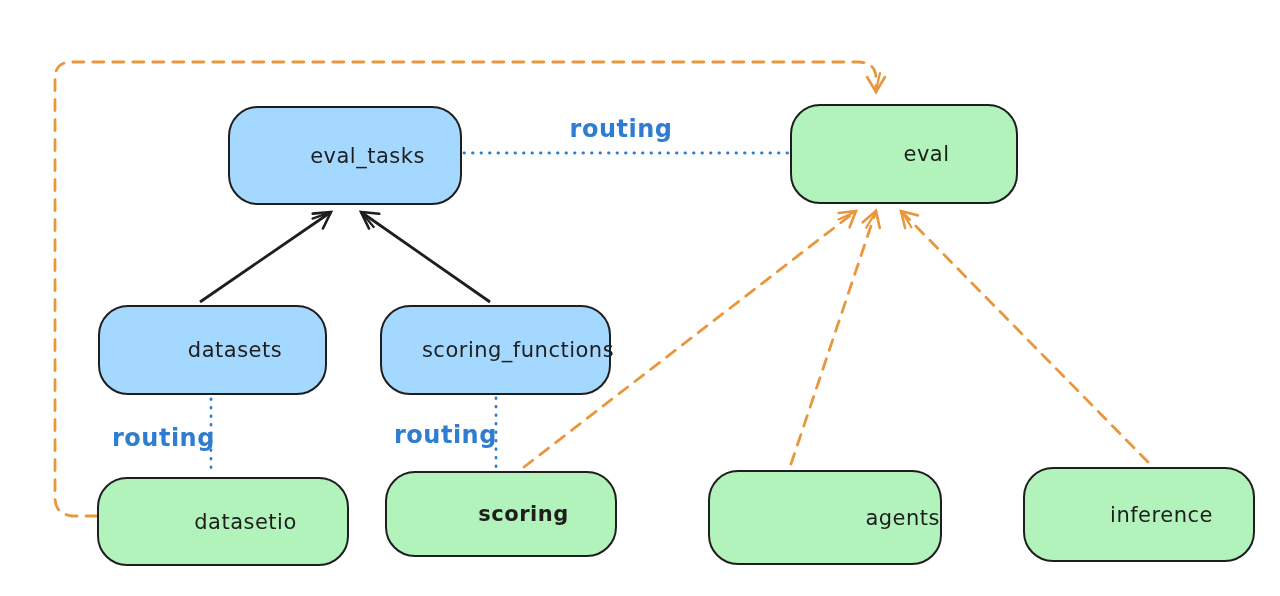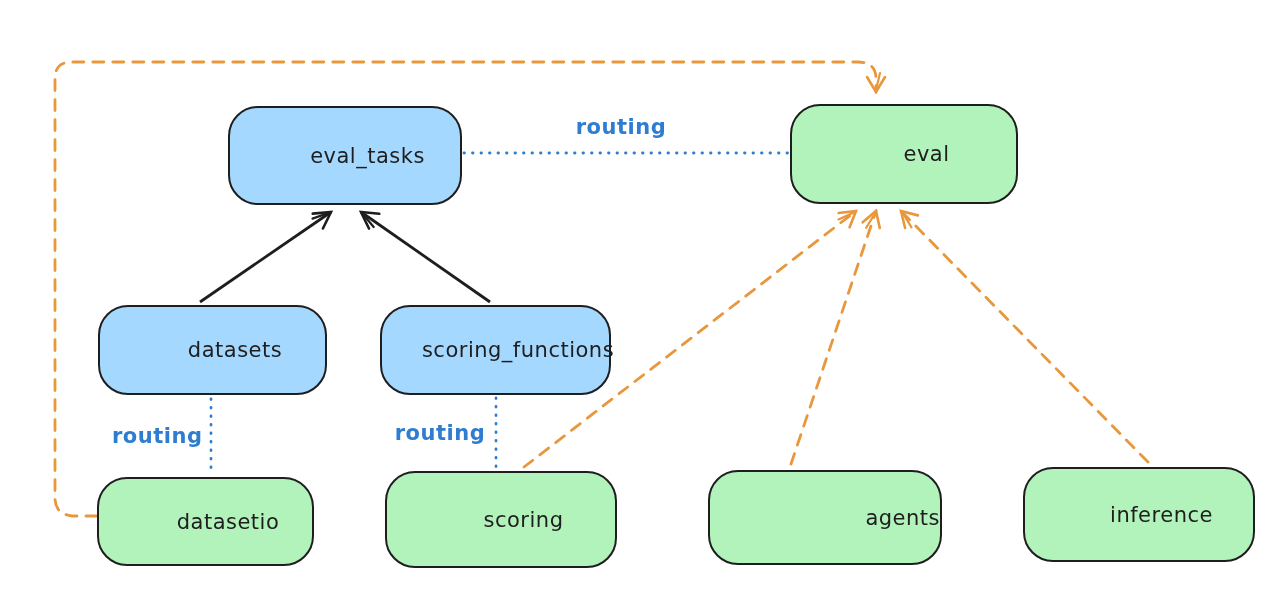--- a/index.html
+++ b/index.html
@@ -29,29 +29,29 @@
     box-sizing: border-box;
     padding-left: 45px;
   }
   .node.blue  { background: #a5d8ff; }
   .node.green { background: #b2f2bb; }
 
   .node-eval-tasks        { left: 228px;  top: 106px; width: 234px; height: 99px;  }
   .node-eval              { left: 790px;  top: 104px; width: 228px; height: 100px; }
   .node-datasets          { left: 98px;   top: 305px; width: 229px; height: 90px;  }
   .node-scoring-functions { left: 380px;  top: 305px; width: 231px; height: 90px; text-align: right;  }
-  .node-datasetio         { left: 97px;   top: 477px; width: 217px; height: 89px;  }
-  .node-scoring           { left: 385px;  top: 471px; width: 232px; height: 97px;  }
+  .node-datasetio         { left: 97px;   top: 477px; width: 252px; height: 89px;  }
+  .node-scoring           { left: 385px;  top: 471px; width: 232px; height: 86px; font-weight: bold;  }
   .node-agents            { left: 708px;  top: 470px; width: 234px; height: 95px; justify-content: flex-end;  }
   .node-inference         { left: 1023px; top: 467px; width: 232px; height: 95px;  }
 
   .routing-label {
     position: absolute;
     color: #2f7dd1;
-    font-size: 21px;
+    font-size: 24px;
     font-weight: 600;
     letter-spacing: 0.5px;
     text-align: center;
   }
   .routing-top  { left: 566px; top: 115px; width: 110px; }
   .routing-left { left: 112px; top: 424px; width: 90px;  }
   .routing-mid  { left: 394px; top: 421px; width: 92px;  }
 </style>
 </head>
 <body>

